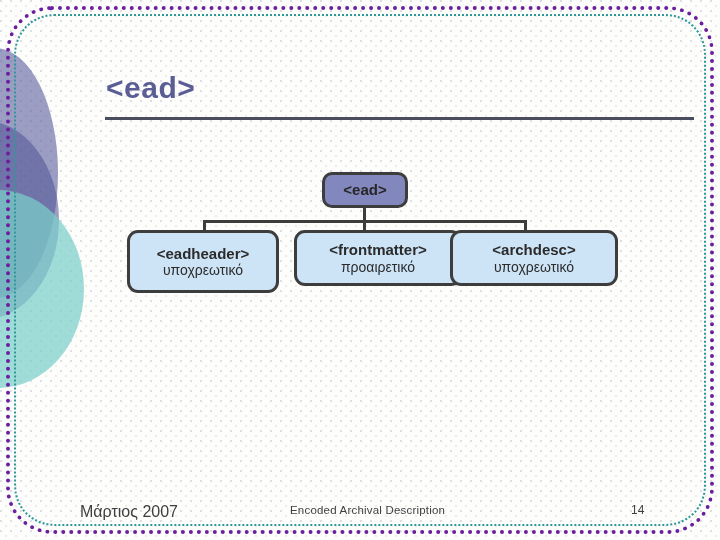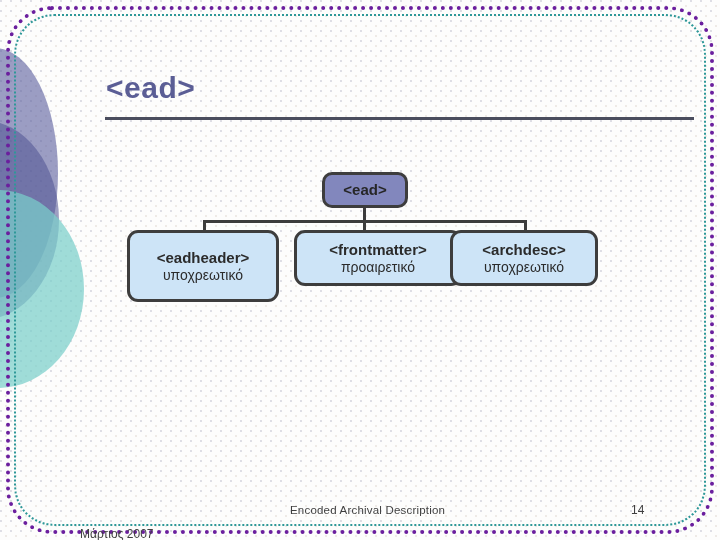--- a/index.html
+++ b/index.html
@@ -128,41 +128,41 @@
   .node-root {
     left: 322px;
     top: 172px;
     width: 86px;
     height: 36px;
     background: #8287bd;
     border-radius: 10px;
   }
   .node-root .tag { color: #262626; }
 
-  .node-a { left: 127px; top: 230px; width: 152px; height: 72px; background: #cde4f7; }
+  .node-a { left: 127px; top: 230px; width: 152px; height: 63px; background: #cde4f7; }
   .node-b { left: 294px; top: 230px; width: 168px; height: 56px; background: #cde4f7; }
-  .node-c { left: 450px; top: 230px; width: 148px; height: 56px; background: #cde4f7; }
+  .node-c { left: 450px; top: 230px; width: 168px; height: 56px; background: #cde4f7; }
 
   
   .conn {
     position: absolute;
     background: #3d3d3d;
   }
   .conn-stem   { left: 363px; top: 208px; width: 3px;  height: 14px; }
   .conn-bar    { left: 203px; top: 220px; width: 324px; height: 3px; }
   .conn-drop-a { left: 203px; top: 220px; width: 3px;  height: 12px; }
   .conn-drop-b { left: 363px; top: 220px; width: 3px;  height: 12px; }
   .conn-drop-c { left: 524px; top: 220px; width: 3px;  height: 12px; }
 
   
   .footer-date {
     position: absolute;
     left: 80px;
-    top: 527px;
-    font-size: 12px;
+    top: 503px;
+    font-size: 16px;
     color: #3f3f3f;
     white-space: nowrap;
   }
   .footer-center {
     position: absolute;
     left: 266px;
     top: 504px;
     font-size: 11.5px;
     color: #3f3f3f;
     white-space: nowrap;

